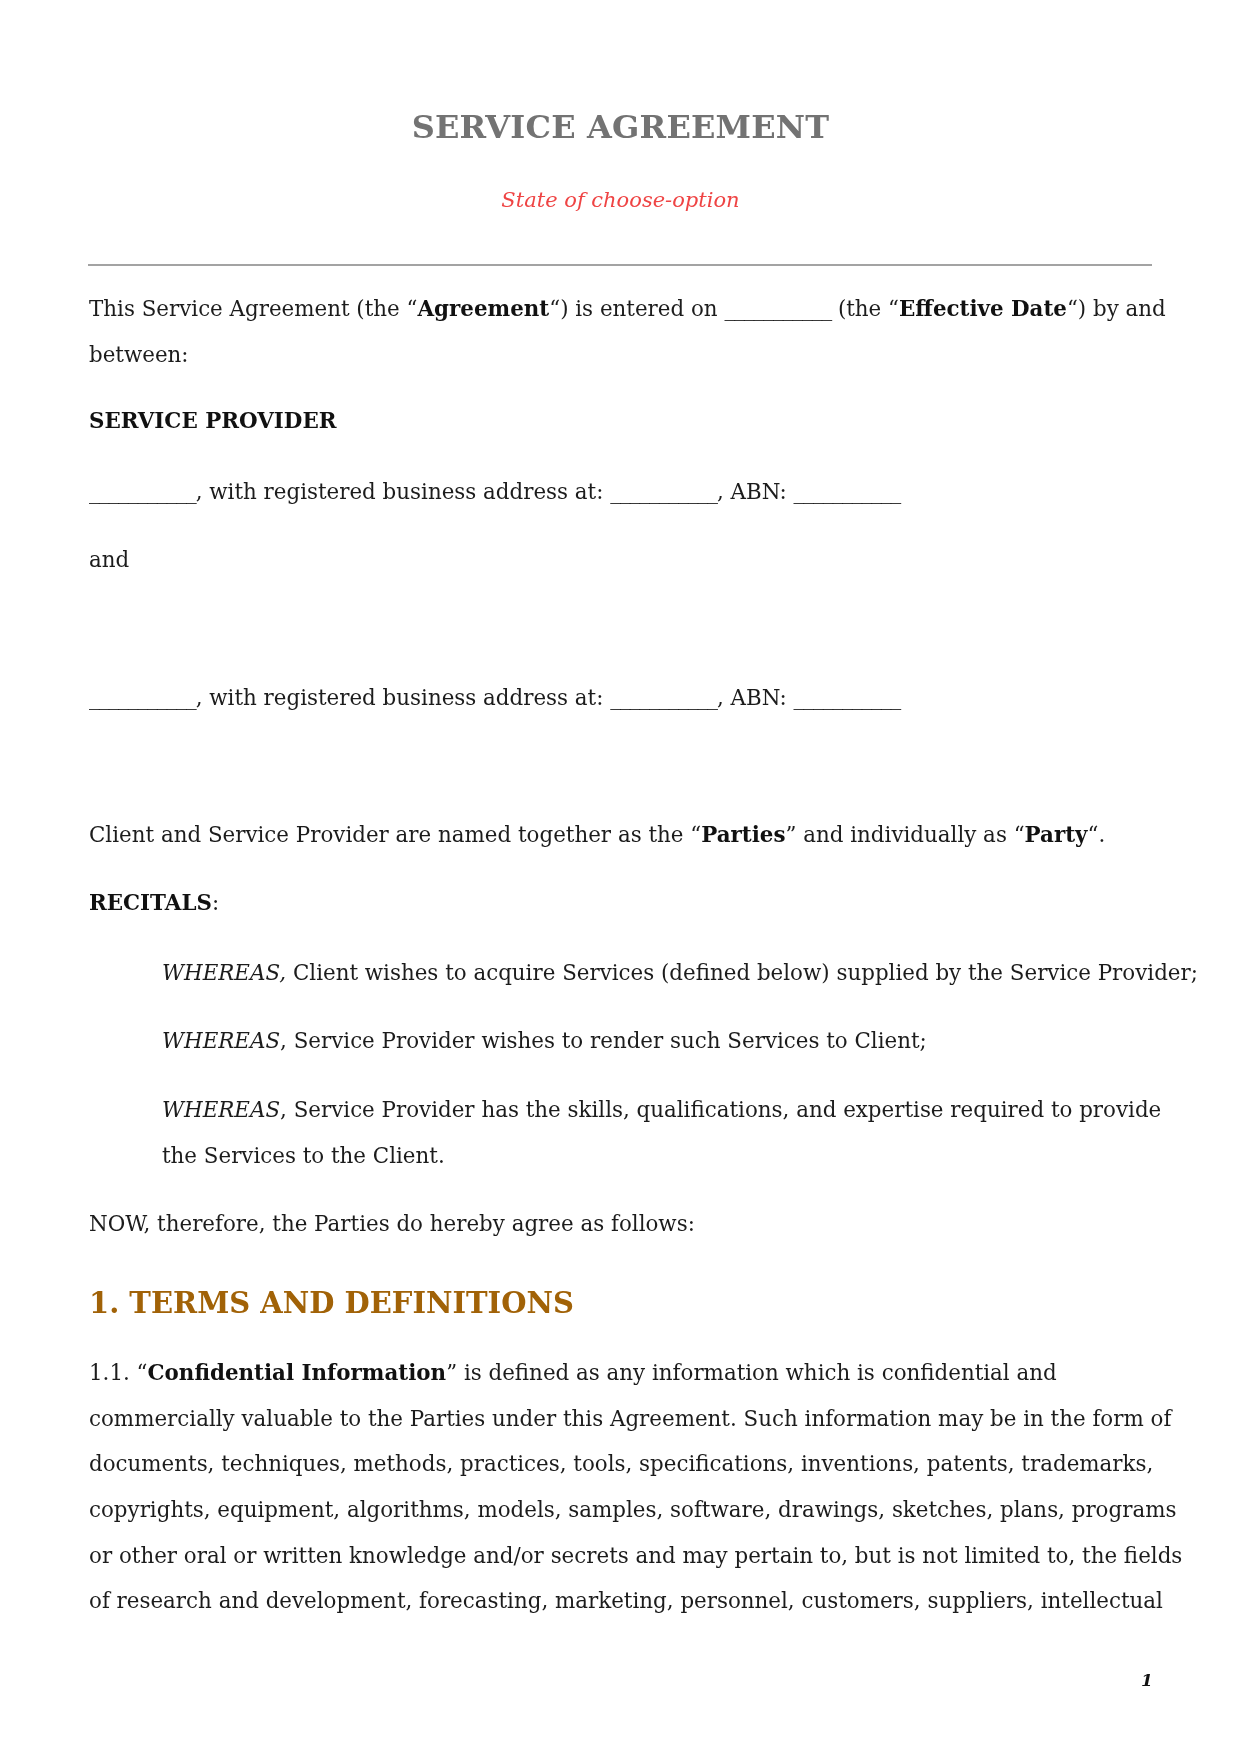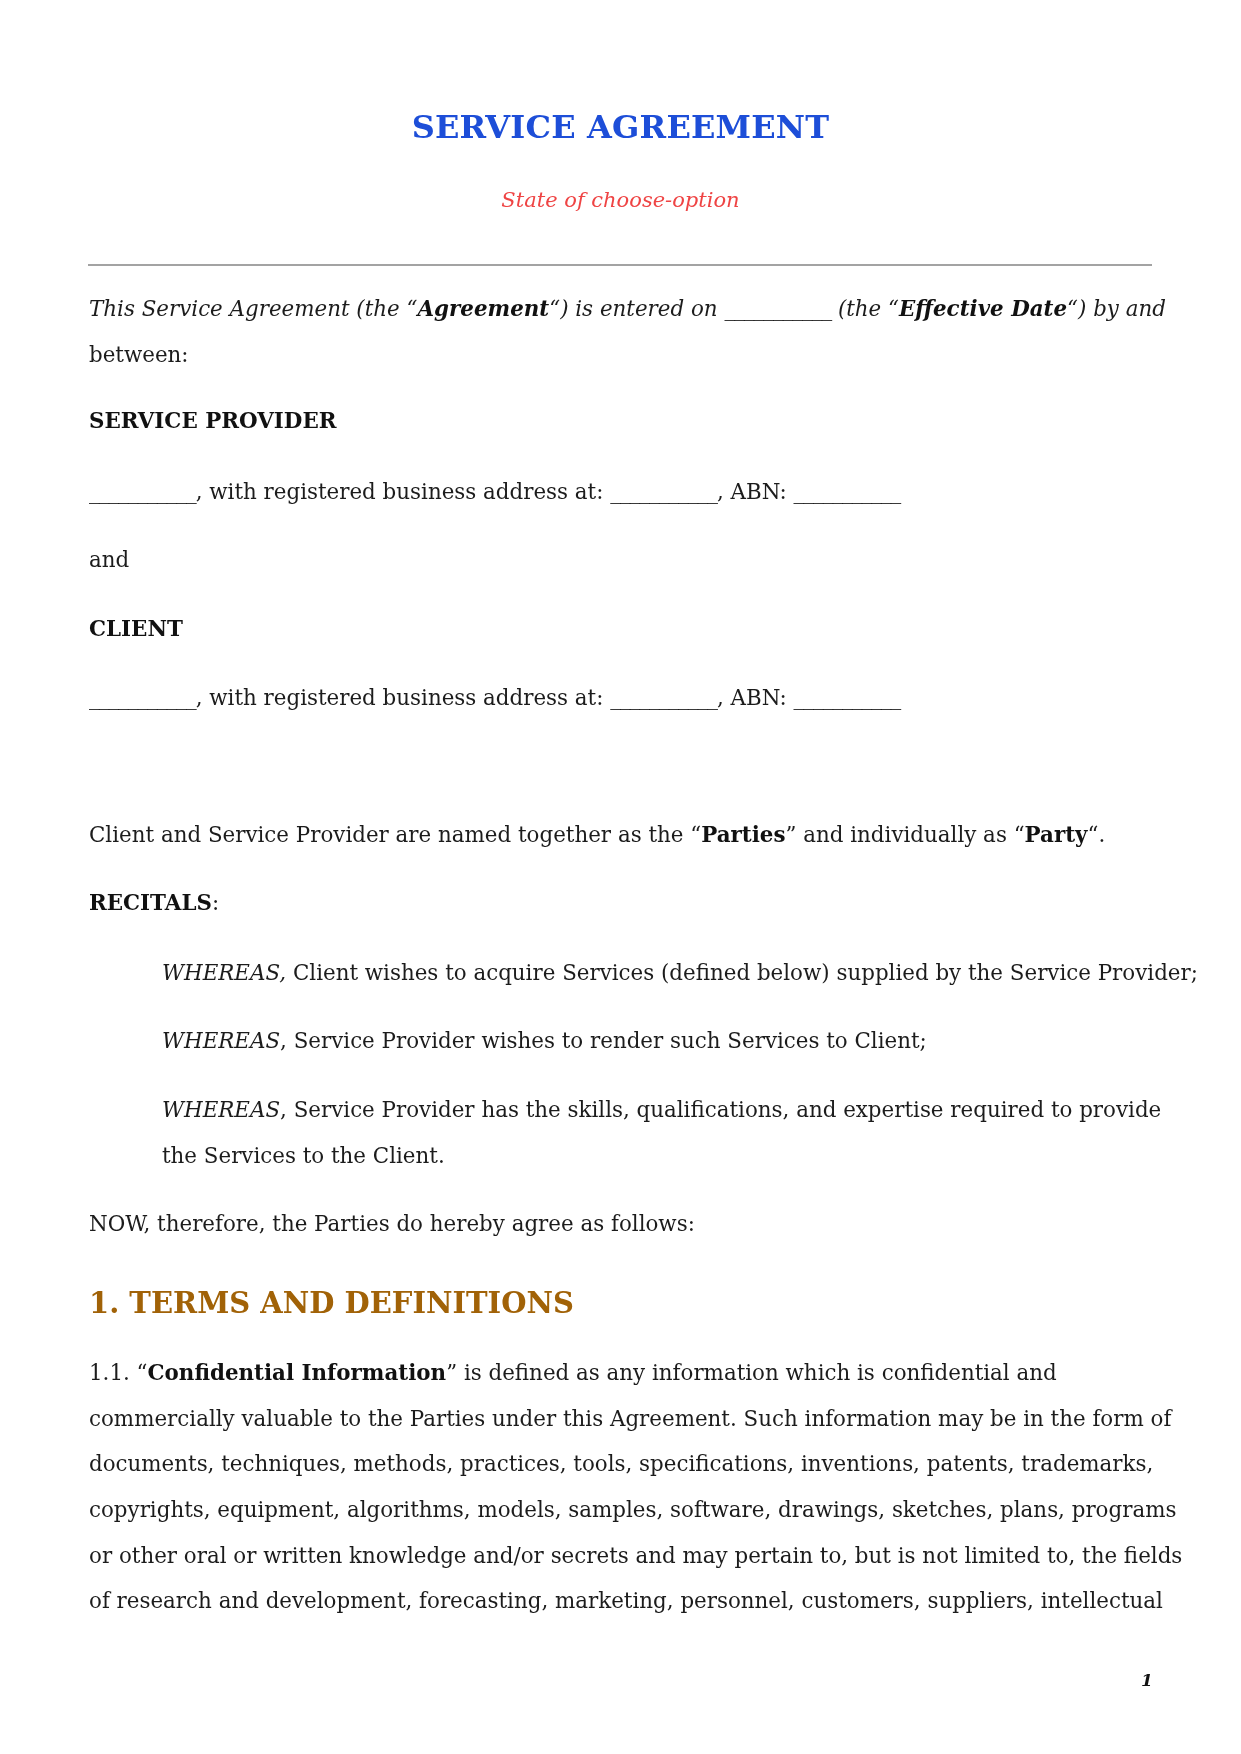--- a/index.html
+++ b/index.html
@@ -4,21 +4,21 @@
 <style>
   html, body { margin: 0; padding: 0; background: #ffffff; }
   body {
     width: 1241px; height: 1754px; position: relative; overflow: hidden;
     font-family: "DejaVu Serif", serif; color: #1a1a1a;
   }
   .page { position: absolute; left: 0; top: 0; width: 1241px; height: 1754px; }
   .abs { position: absolute; white-space: nowrap; }
   .title {
     left: 0; width: 1241px; text-align: center; top: 108px;
-    font-size: 32px; font-weight: bold; letter-spacing: 0.2px; color: #1d4ed8;
+    font-size: 32px; font-weight: bold; letter-spacing: 0.2px; color: #737373;
   }
   .subtitle {
     left: 0; width: 1241px; text-align: center; top: 188px;
     font-size: 21px; font-style: italic; color: #ef4444;
   }
   .rule {
     position: absolute; left: 88px; top: 264px; width: 1064px; height: 2px;
     background: #a3a3a3;
   }
   .body-text { font-size: 21.4px; line-height: 46px; color: #1c1c1c; }
@@ -40,34 +40,33 @@
 </head>
 <body>
 
 <div class="page">
 
   <div class="abs title">SERVICE AGREEMENT</div>
   <div class="abs subtitle">State of choose-option</div>
   <div class="rule"></div>
 
   <div class="para body-text" style="top:286px;">
-    <div style="white-space:nowrap;font-style:italic;">
+    <div style="white-space:nowrap;">
       <span>This Service Agreement (the “</span><span class="label-bold">Agreement</span><span>“) is entered on </span><span class="blank">___________</span><span> (the “</span><span class="label-bold">Effective Date</span><span>“) by and</span>
     </div>
     <div>between:</div>
   </div>
 
   <div class="para body-text label-bold" style="top:398px;">SERVICE PROVIDER</div>
   <div class="para body-text" style="top:469px; white-space:nowrap;">
     <span class="blank">___________</span><span>, with registered business address at: </span><span class="blank">___________</span><span>, ABN: </span><span class="blank">___________</span>
   </div>
 
   <div class="para body-text" style="top:537px;">and</div>
 
-  <div class="para body-text label-bold" style="top:606px;">CLIENT</div>
   <div class="para body-text" style="top:675px; white-space:nowrap;">
     <span class="blank">___________</span><span>, with registered business address at: </span><span class="blank">___________</span><span>, ABN: </span><span class="blank">___________</span>
   </div>
 
   <div class="para body-text" style="top:812px; white-space:nowrap;">
     <span>Client and Service Provider are named together as the “</span><span class="label-bold">Parties</span><span>” and individually as “</span><span class="label-bold">Party</span><span>“.</span>
   </div>
 
   <div class="para body-text" style="top:880px;">
     <span class="label-bold">RECITALS</span><span>:</span>

